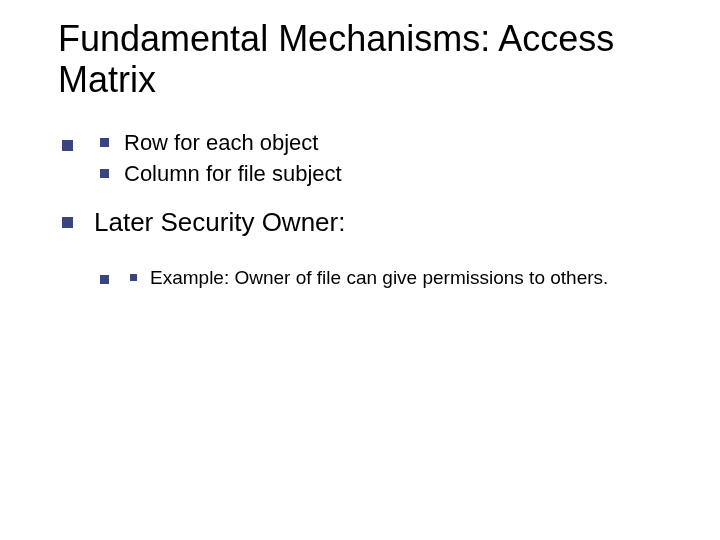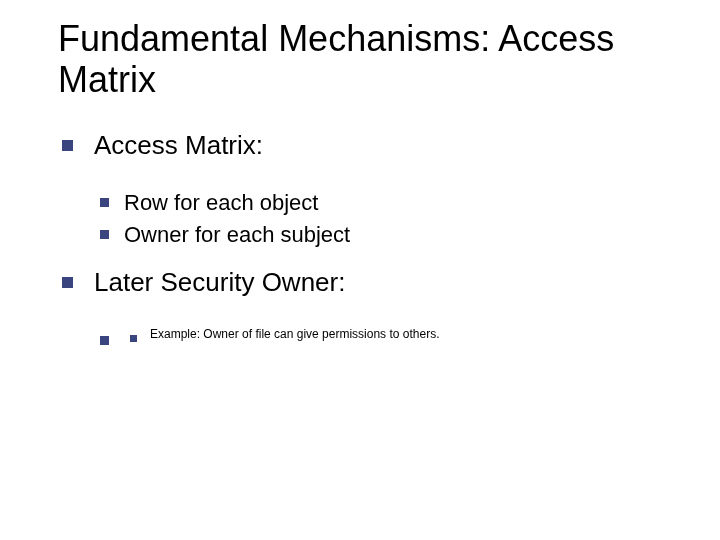--- a/index.html
+++ b/index.html
@@ -63,21 +63,21 @@
     width: 9px;
     height: 9px;
     background: #3a447e;
   }
   .lvl3 {
     margin-top: 8px;
   }
   .lvl3 > li {
     position: relative;
     padding-left: 26px;
-    font-size: 12px;
+    font-size: 19px;
     line-height: 1.25;
     margin-bottom: 4px;
   }
   .lvl3 > li::before {
     content: "";
     position: absolute;
     left: 6px;
     top: 8px;
     width: 7px;
     height: 7px;
@@ -88,27 +88,26 @@
   }
 </style>
 </head>
 <body>
 
 <div class="slide">
   <h1 class="title">Fundamental Mechanisms: Access Matrix</h1>
 
   <ul class="lvl1">
     <li>
-      <span>Access Matrix:</span>
       <ul class="lvl2">
         <li>
           <span>Row for each object</span>
         </li>
         <li>
-          <span>Owner for each subject</span>
+          <span>Column for file subject</span>
         </li>
       </ul>
     </li>
   </ul>
 
   <div class="gap"></div>
 
   <ul class="lvl1">
     <li>
       <span>Later Security Owner:</span>

